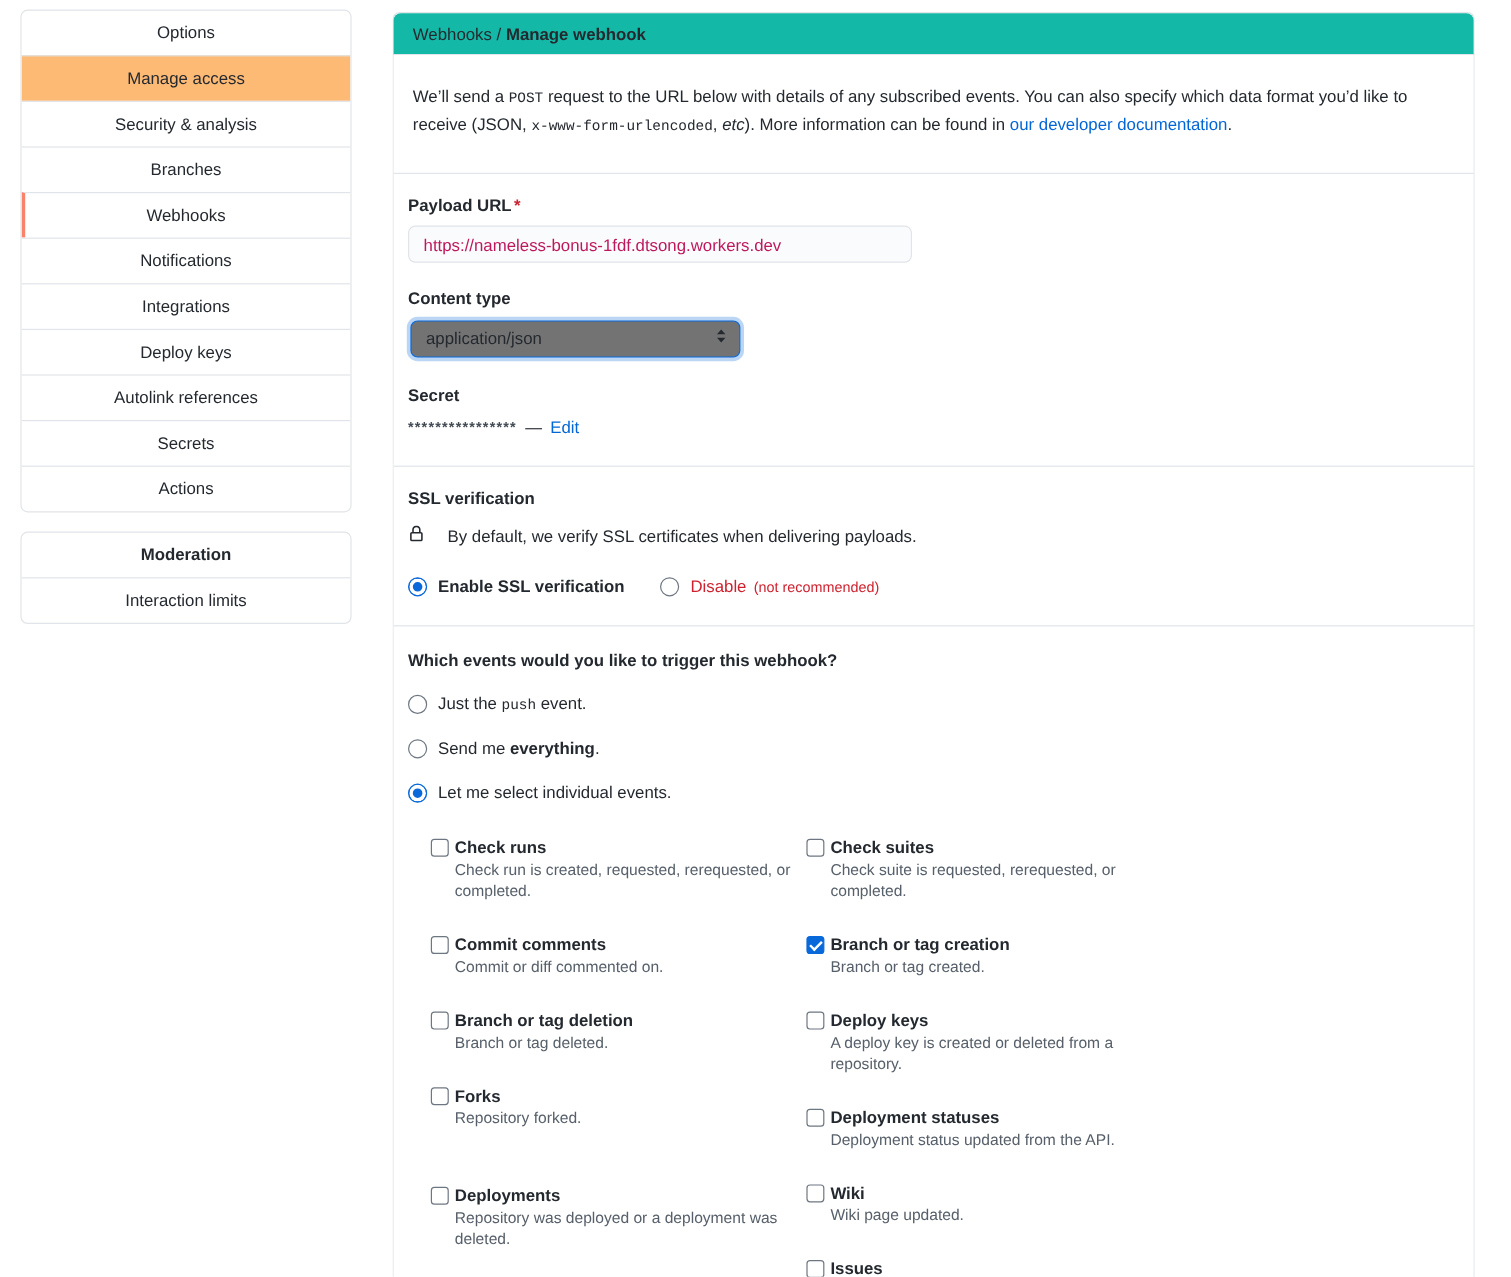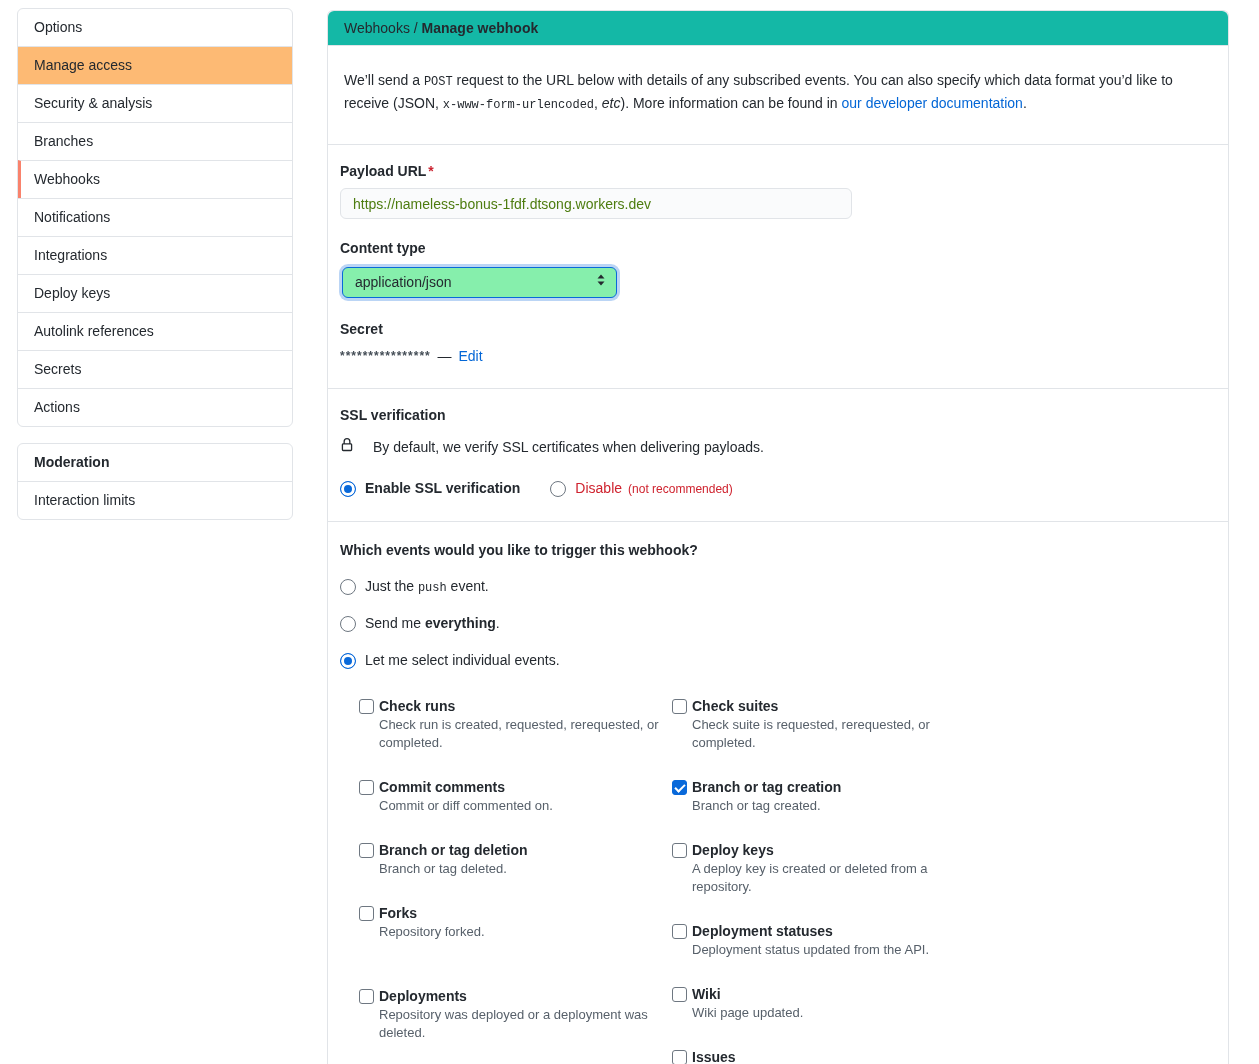--- a/index.html
+++ b/index.html
@@ -6,21 +6,21 @@
   html,body { margin:0; padding:0; }
   body {
     width:1259px; height:1064px; overflow:hidden;
     background:#ffffff; color:#24292f;
     font-family:"Liberation Sans","DejaVu Sans",sans-serif;
     font-size:14px; line-height:1.5;
   }
   .page { display:flex; align-items:flex-start; padding:8px 0 0 17px; }
 
   
-  .sidebar { width:276px; flex:none; }
+  .sidebar { width:276px; flex:none;text-align:center; }
   .side-box { background:#fff; border:1px solid #e1e4e8; border-radius:6px; overflow:hidden; }
   .side-box + .side-box { margin-top:16px; }
   .side-item, .side-header {
     display:block; padding:8px 16px; font-size:14px; color:#24292f;
     border-top:1px solid #e1e4e8; cursor:pointer; line-height:21px;
   }
   .side-box .side-item:first-child, .side-box .side-header:first-child { border-top:none; }
   .side-header { font-weight:700; cursor:default; }
   .side-item.hl { background:#fdba74; }
   .side-item.active { border-left:3px solid #f9826c; padding-left:13px; }
@@ -37,28 +37,28 @@
   .mono { font-family:"Liberation Mono","DejaVu Sans Mono",monospace; font-size:12px; }
   .em { font-style:italic; }
   a.link { color:#0366d6; text-decoration:none; cursor:pointer; }
 
   section { border-top:1px solid #e1e4e8; padding:16px 12px 22px; }
   .field-label { font-weight:700; font-size:14px; margin:0 0 7px; line-height:20px; }
   .req { color:#cb2431; font-weight:700; margin-left:2px; }
   .mt { margin-top:19px; }
 
   input.url-input {
-    width:512px; height:31px; padding:5px 12px; font-size:14px; color:#4d7c0f;
+    width:420px; height:31px; padding:5px 12px; font-size:14px; color:#be185d;
     background:#fafbfc; border:1px solid #e1e4e8; border-radius:6px; outline:none;
     font-family:"Liberation Sans","DejaVu Sans",sans-serif;
   }
 
   .select {
     width:275px; height:31px; margin:2px; display:inline-flex; align-items:center; justify-content:space-between;
-    padding:0 10px 0 12px; background:#86efac; border:1px solid #0969da; border-radius:6px;
+    padding:0 10px 0 12px; background:#737373; border:1px solid #0969da; border-radius:6px;
     box-shadow:0 0 0 3px rgba(9,105,218,0.28); cursor:pointer; font-size:14px;
   }
   .select svg { flex:none; }
 
   .secret-line { font-size:14px; line-height:20px; }
   .secret-mask { color:#444d56; letter-spacing:1px; font-weight:700; font-size:12px; vertical-align:1px; }
   .secret-dash { color:#24292f; margin:0 3px; }
 
   .note-line { display:flex; align-items:center; gap:19px; margin-top:12px; font-size:14px; }
   .note-line svg { flex:none; }

